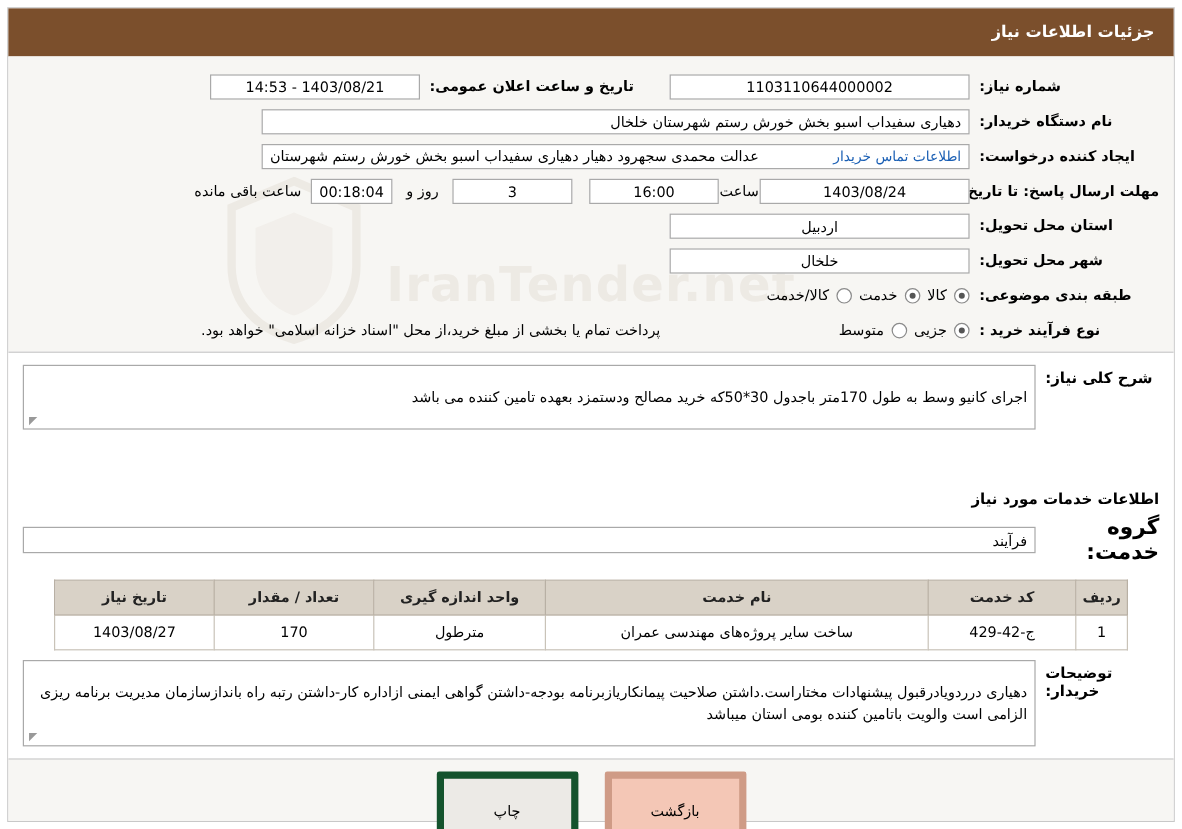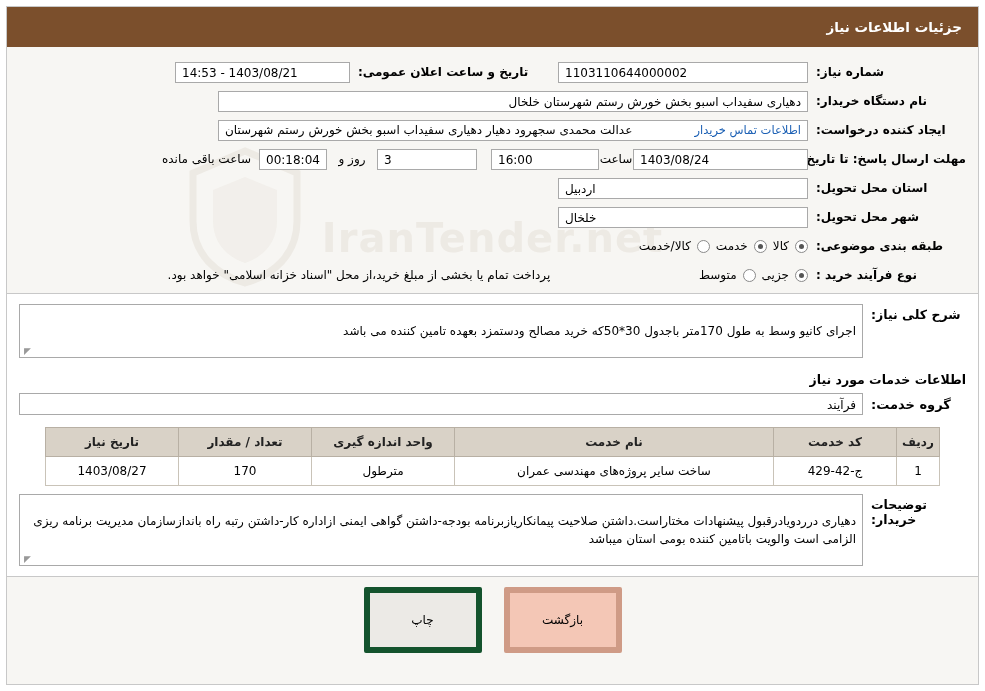--- a/index.html
+++ b/index.html
@@ -106,21 +106,21 @@
     border: 1px solid #a9a9a9;
     background: #fff;
     height: 21px;
     line-height: 21px;
     padding: 0 6px;
     font-size: 12px;
     box-sizing: border-box;
     overflow: hidden;
     white-space: nowrap;
   }
-  .fld.center { text-align: left; }
+  .fld.center { text-align: center; }
   .fld.right { text-align: right; }
 
   .link {
     color: #1a5fb4;
     text-decoration: none;
     font-size: 11.5px;
     cursor: pointer;
     text-align: center;
   }
 
@@ -190,33 +190,34 @@
     color: #999;
     font-size: 9px;
     line-height: 9px;
   }
 
   .section-title {
     font-weight: bold;
     font-size: 12.5px;
     padding: 6px 12px 4px 12px;
     text-align: right;
+    margin-top: 36px;
   }
 
   .svc-row {
     display: flex;
     align-items: center;
     padding: 2px 12px 8px 12px;
   }
   .svc-label {
     font-weight: bold;
-    font-size: 13px;
+    font-size: 18px;
     width: 95px;
     flex: 0 0 95px;
-    text-align: left;
+    text-align: right;
     padding-left: 8px;
   }
 
   
   .tbl-wrap {
     padding: 4px 38px 4px 38px;
   }
   table.data {
     width: 100%;
     border-collapse: collapse;

